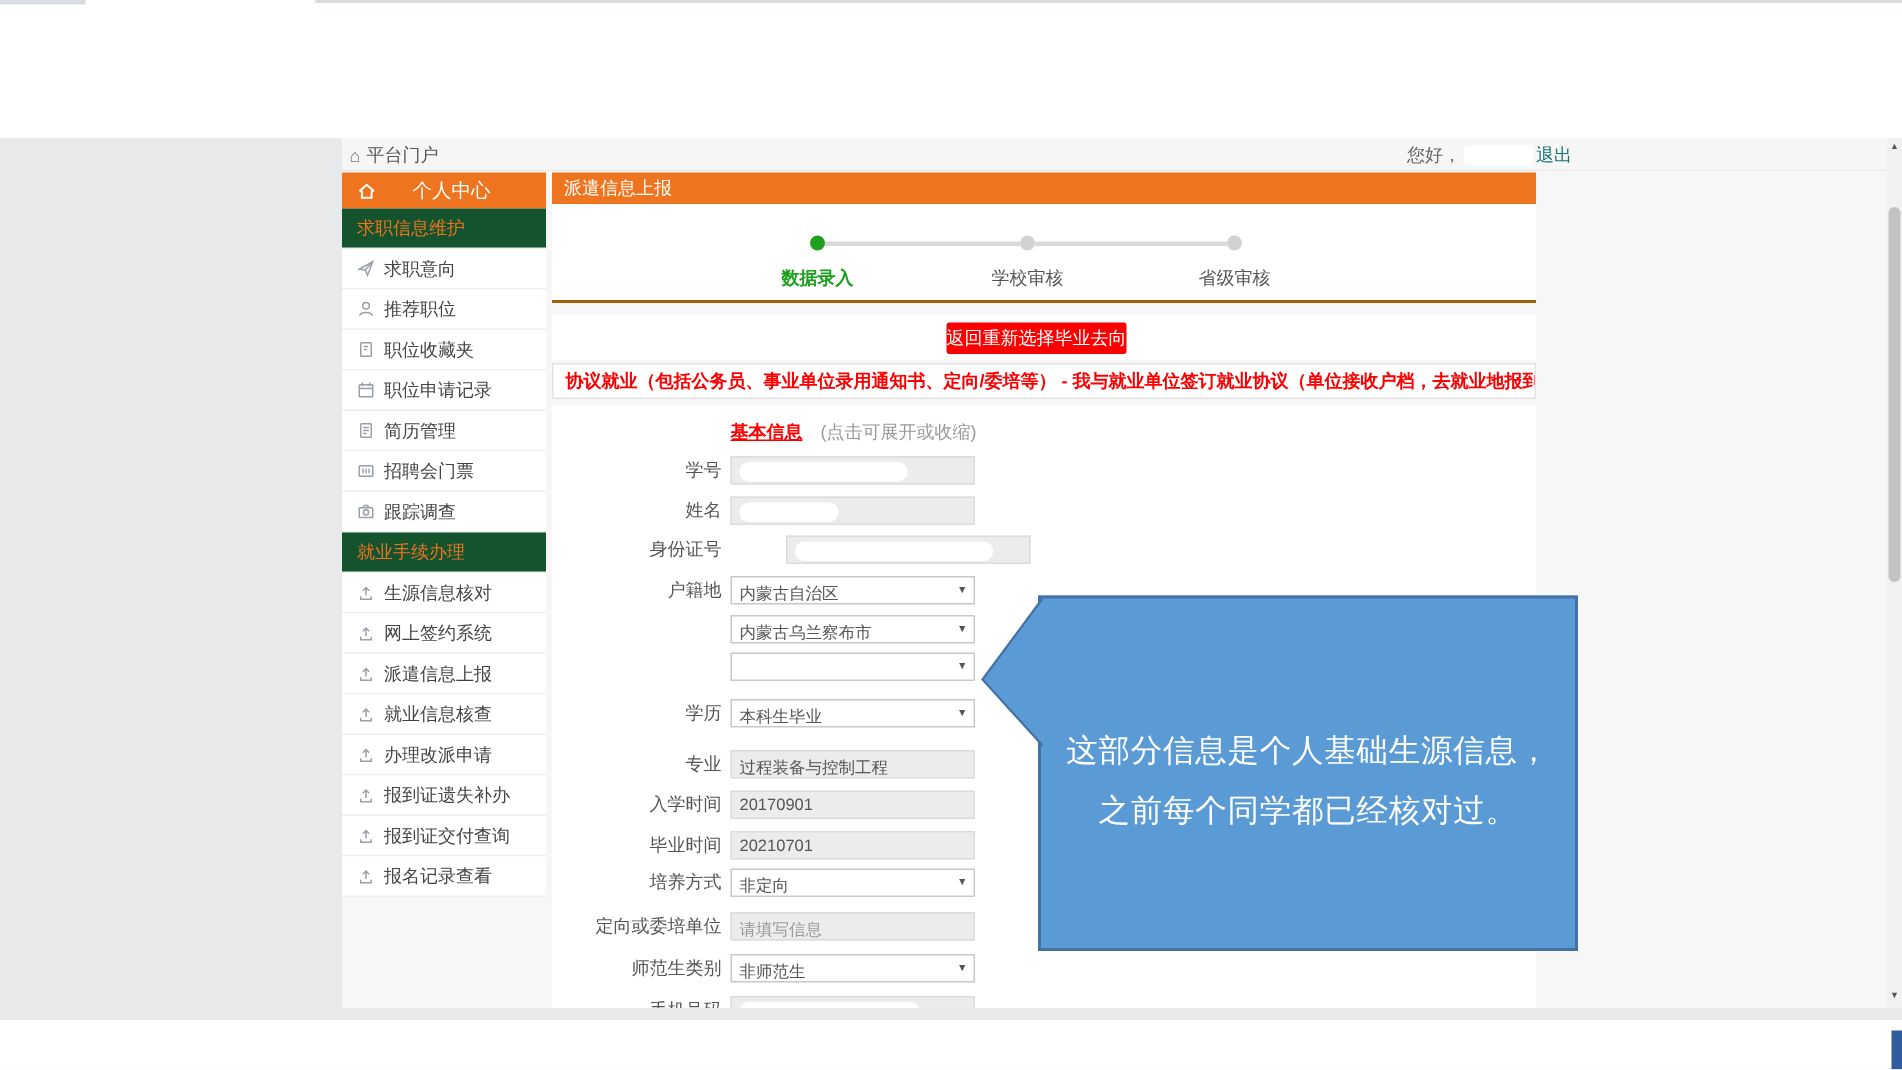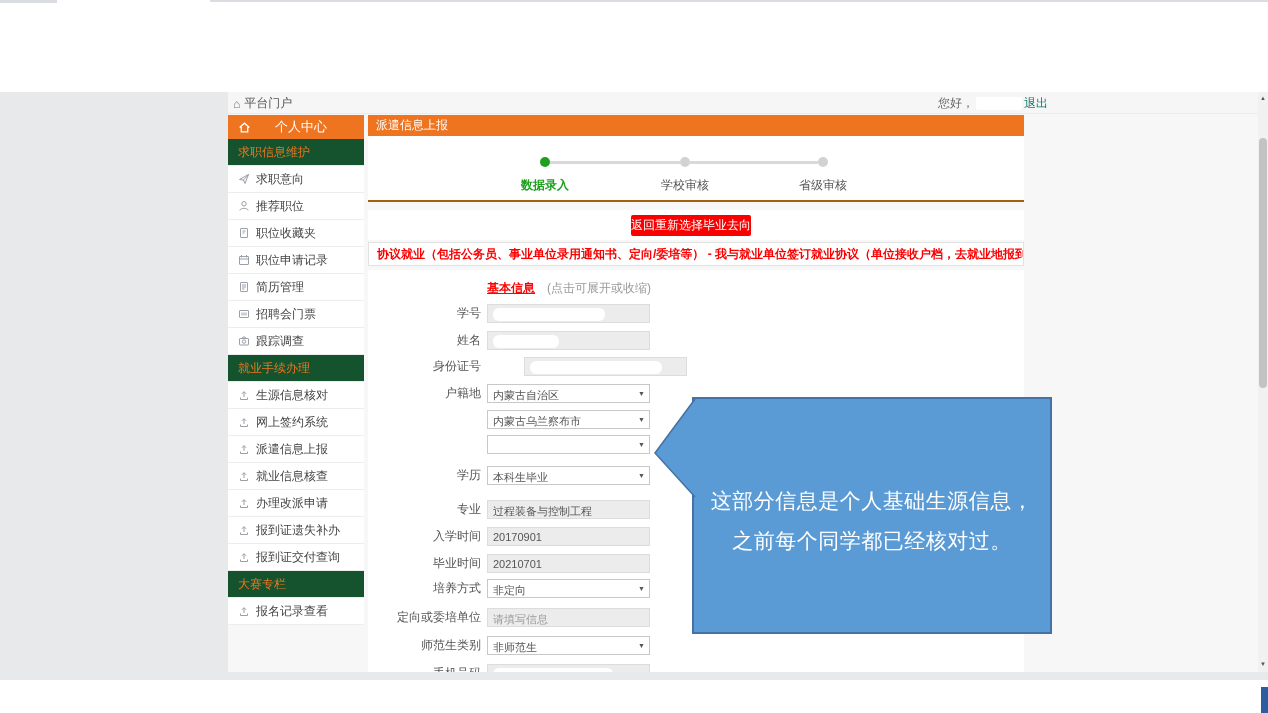--- a/index.html
+++ b/index.html
@@ -237,23 +237,20 @@
           </div>
           <div class="srow">
             <span class="sitem-icon">
               <svg viewBox="0 0 12 12">
                 <path d="M2.5 8.5 v2 h7 v-2"></path>
                 <path d="M6 8 V2.8 M3.9 4.8 L6 2.7 L8.1 4.8"></path>
               </svg>
             </span>
             <span>报到证交付查询</span>
           </div>
-          <div class="srow ssection">
-            <span>大赛专栏</span>
-          </div>
           <div class="srow">
             <span class="sitem-icon">
               <svg viewBox="0 0 12 12">
                 <path d="M2.5 8.5 v2 h7 v-2"></path>
                 <path d="M6 8 V2.8 M3.9 4.8 L6 2.7 L8.1 4.8"></path>
               </svg>
             </span>
             <span>报名记录查看</span>
           </div>
         </div>

